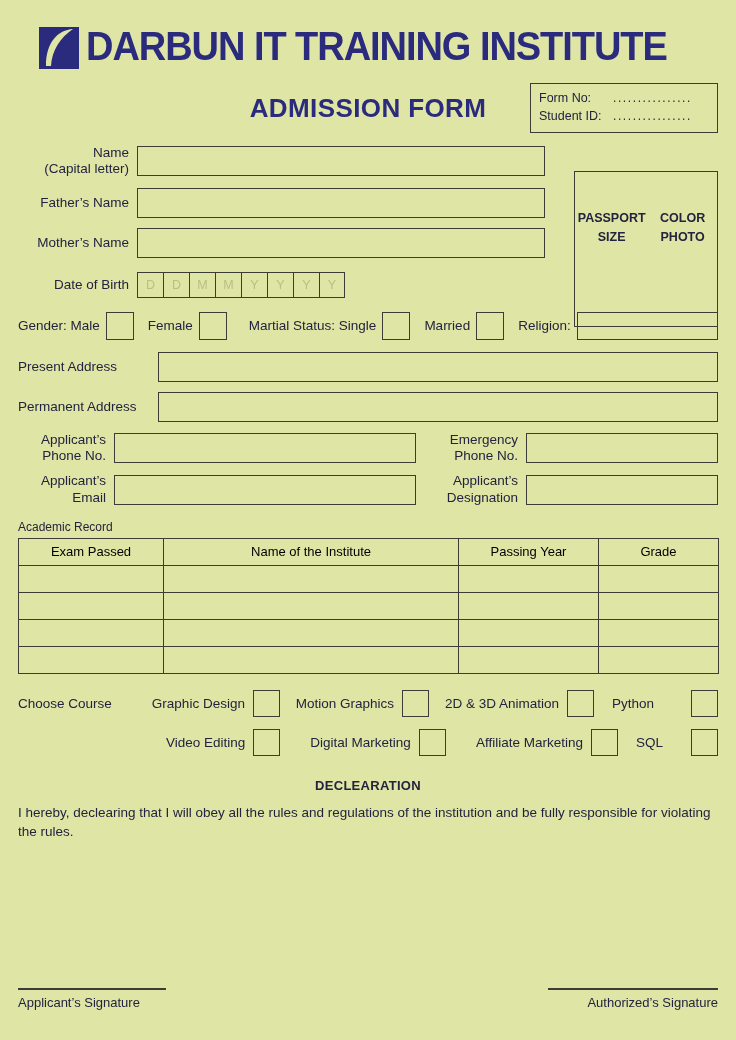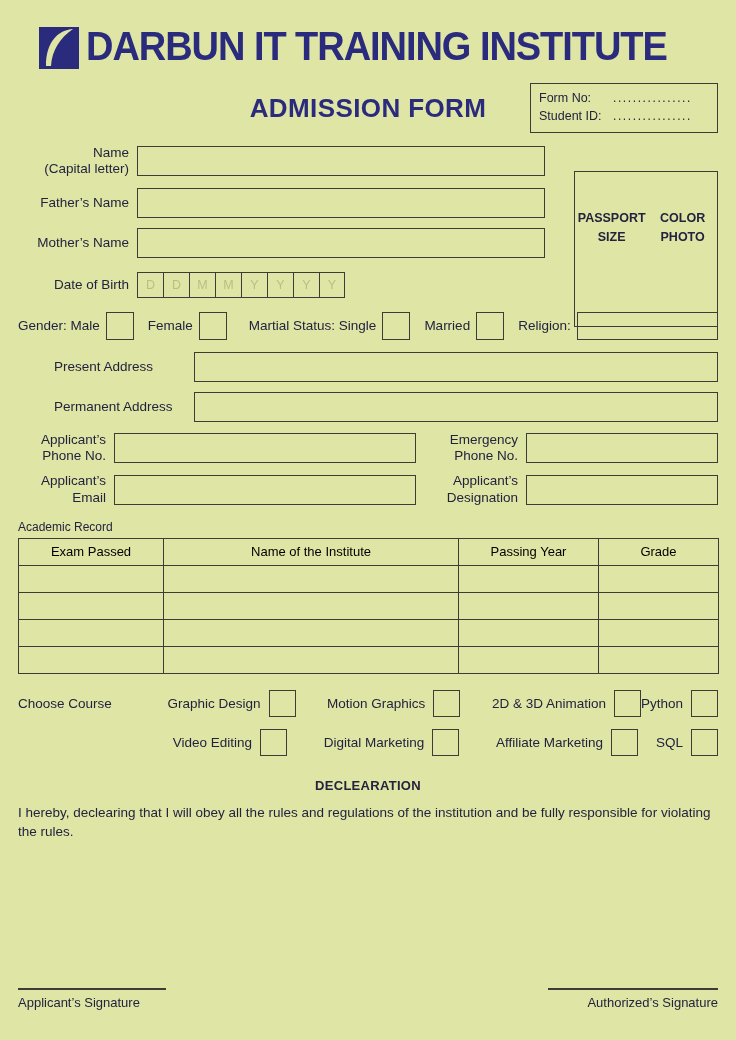--- a/index.html
+++ b/index.html
@@ -193,21 +193,21 @@
   .religion-box {
     height: 28px;
     flex: 1 1 auto;
     border: 1.6px solid #3d3d38;
     box-sizing: border-box;
     min-width: 40px;
   }
 
   
   .addr-row { display: flex; align-items: center; margin-bottom: 10px; }
-  .addr-lbl { font-size: 13.5px; flex: 0 0 auto; margin-left: 36px; }
+  .addr-lbl { font-size: 13.5px; flex: 0 0 auto; }
   .addr-lbl.present { width: 140px; }
   .addr-lbl.permanent { width: 140px; }
   .addr-box { flex: 1 1 auto; height: 30px; border: 1.6px solid #3d3d38; box-sizing: border-box; }
 
   
   .pair-row { display: flex; align-items: center; margin-bottom: 9px; }
   .pair-lbl {
     font-size: 13.5px;
     text-align: right;
     line-height: 1.2;
@@ -472,40 +472,40 @@
           <span class="cbox2"></span>
         </span>
         <span class="course-item">
           <span class="cname">Motion Graphics</span>
           <span class="cbox2"></span>
         </span>
         <span class="course-item">
           <span class="cname">2D &amp; 3D Animation</span>
           <span class="cbox2"></span>
         </span>
-        <span class="course-item" style="flex:0 0 auto; ">
+        <span class="course-item" style="flex:0 0 auto; margin-left:18px;gap:29px;">
           <span class="cname">Python</span>
           <span class="cbox2"></span>
         </span>
       </div>
       <div class="course-row">
         <span class="choose-lbl"></span>
         <span class="course-item">
           <span class="cname">Video Editing</span>
           <span class="cbox2"></span>
         </span>
         <span class="course-item">
           <span class="cname">Digital Marketing</span>
           <span class="cbox2"></span>
         </span>
         <span class="course-item">
           <span class="cname">Affiliate Marketing</span>
           <span class="cbox2"></span>
         </span>
-        <span class="course-item" style="flex:0 0 auto; margin-left:18px;">
+        <span class="course-item" style="flex:0 0 auto; margin-left:18px;gap:20px;">
           <span class="cname">SQL</span>
           <span class="cbox2"></span>
         </span>
       </div>
     </div>
 
     <div class="decl-title">DECLEARATION</div>
     <div class="decl-text">I hereby, declearing that I will obey all the rules and regulations of the institution and be fully responsible for violating the rules.</div>
 
   </div>

